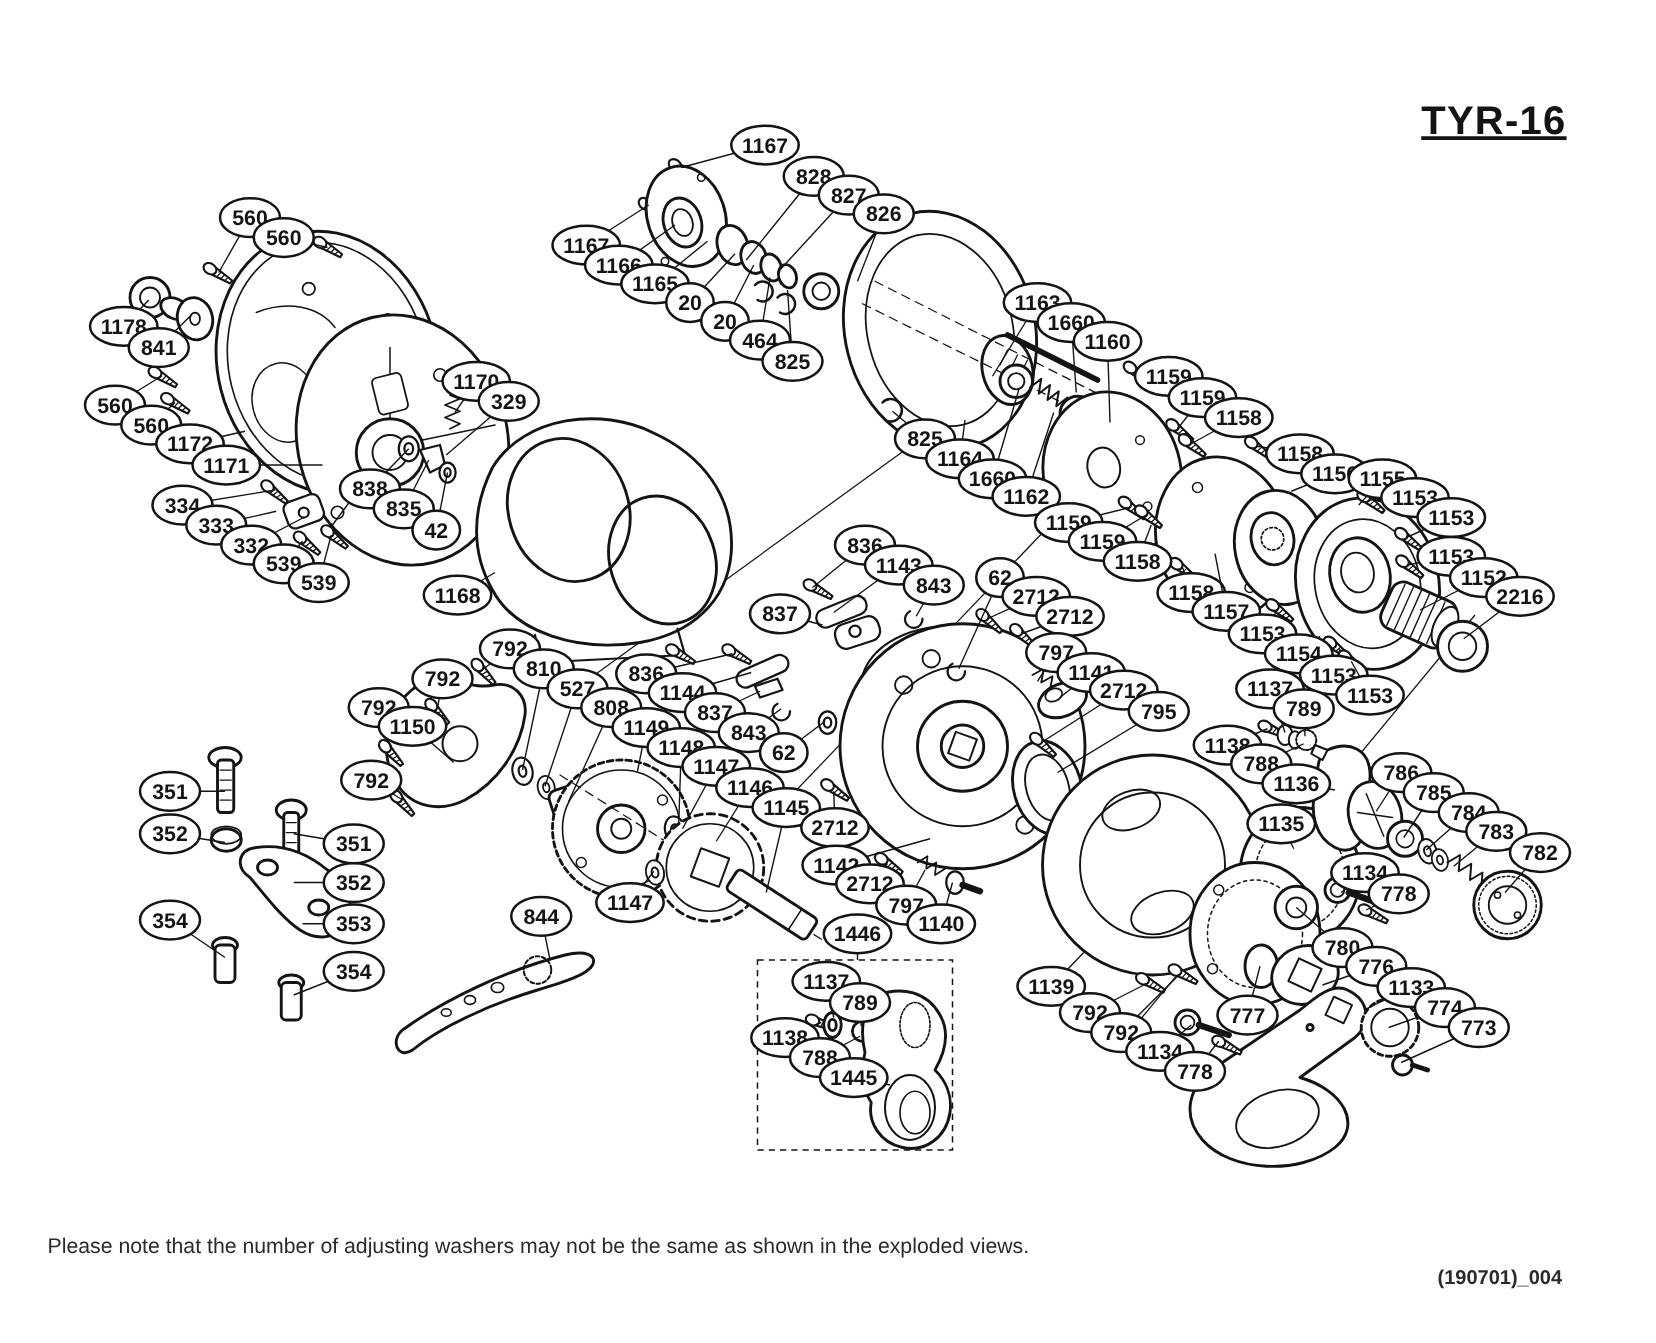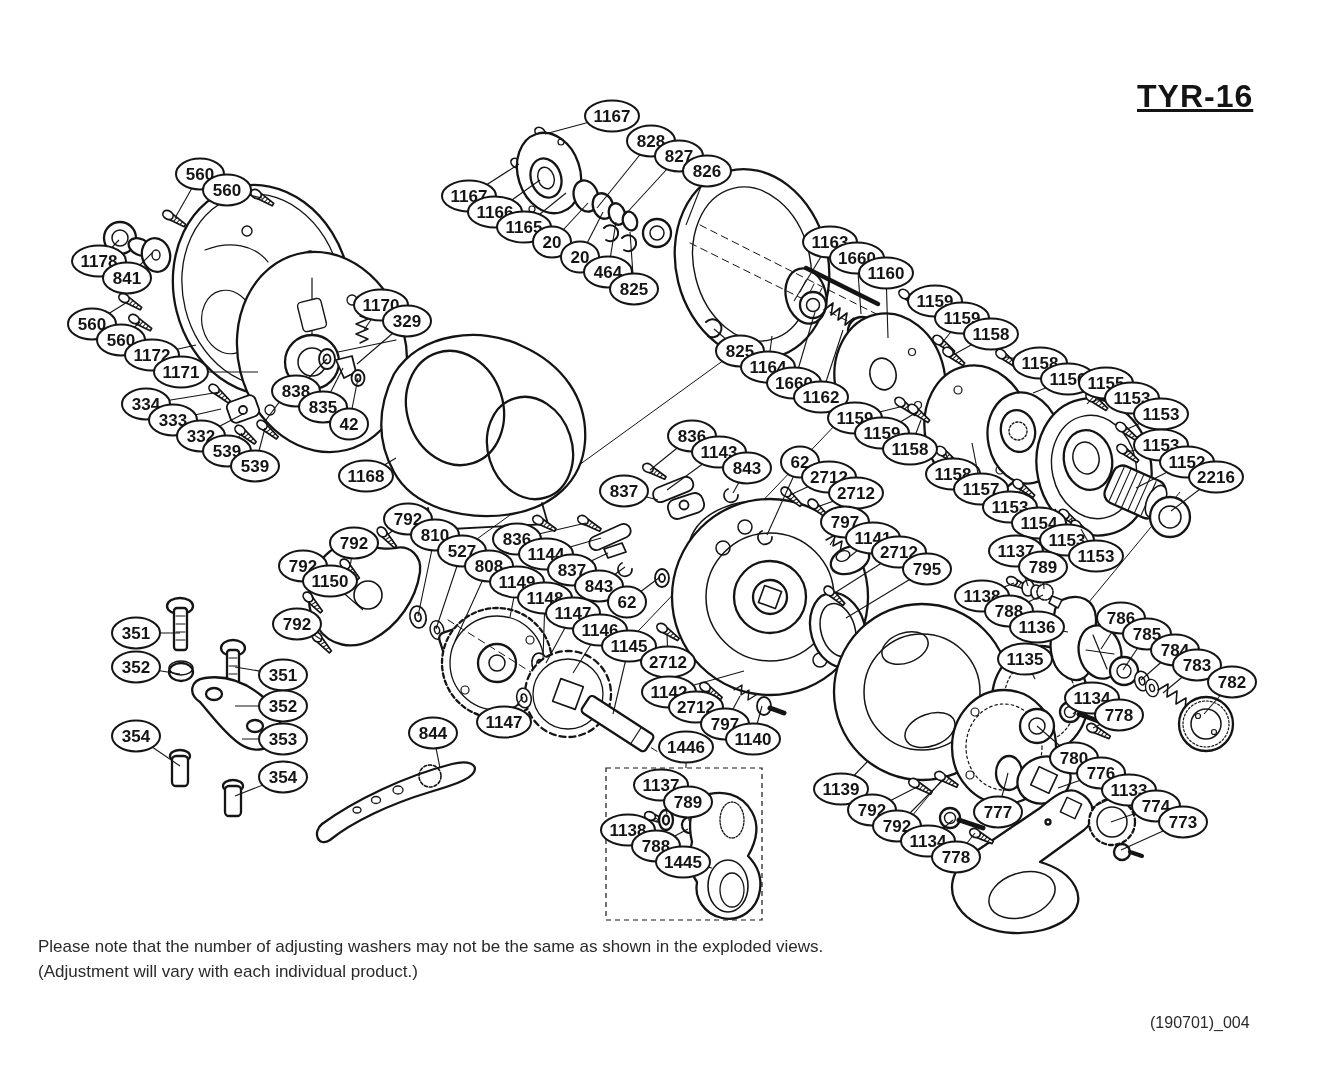--- a/index.html
+++ b/index.html
@@ -1,21 +1,21 @@
 <!DOCTYPE html>
 <html><head>
 <meta charset="utf-8">
 <style>
   html,body{margin:0;padding:0;background:#ffffff;}
   body{width:1325px;height:1074px;position:relative;overflow:hidden;
        font-family:"Liberation Sans",sans-serif;color:#141414;}
   .page-title{position:absolute;top:78px;left:1137px;font-size:32px;font-weight:bold;
               letter-spacing:1px;text-decoration:underline;}
-  .footnote{position:absolute;left:38px;top:934px;font-size:17px;line-height:25px;color:#2a2a2a;}
-  .doc-ref{position:absolute;left:1150px;top:1014px;font-size:16px;color:#2a2a2a;}
+  .footnote{position:absolute;left:38px;top:984px;font-size:17px;line-height:25px;color:#2a2a2a;}
+  .doc-ref{position:absolute;left:1150px;top:1014px;font-size:16px;color:#2a2a2a;font-weight:bold;}
   #diagram-svg{position:absolute;top:0;left:0;font-family:"Liberation Sans",sans-serif;}
   #callout-layer text{font-family:"Liberation Sans",sans-serif;}
 </style>
 </head>
 <body>
 
 <div class="page-title">TYR-16</div>
 
 <svg id="diagram-svg" width="1325" height="1074" viewBox="0 0 1325 1074" xmlns="http://www.w3.org/2000/svg">
   <defs>
@@ -1034,15 +1034,14 @@
       <g>
         <line x1="1119" y1="715" x2="1093" y2="728" stroke="#141414" stroke-width="1.1"></line>
         <ellipse cx="1119" cy="715" rx="24" ry="15.5" fill="#fff" stroke="#141414" stroke-width="2"></ellipse>
         <text x="1119" y="721" text-anchor="middle" font-size="17" font-weight="bold" fill="#141414">778</text>
       </g>
     </g>
 </svg>
 
 <div class="footnote">
   <div>Please note that the number of adjusting washers may not be the same as shown in the exploded views.</div>
-  <div>(Adjustment will vary with each individual product.)</div>
 </div>
 <div class="doc-ref">(190701)_004</div>
 
 </body></html>

